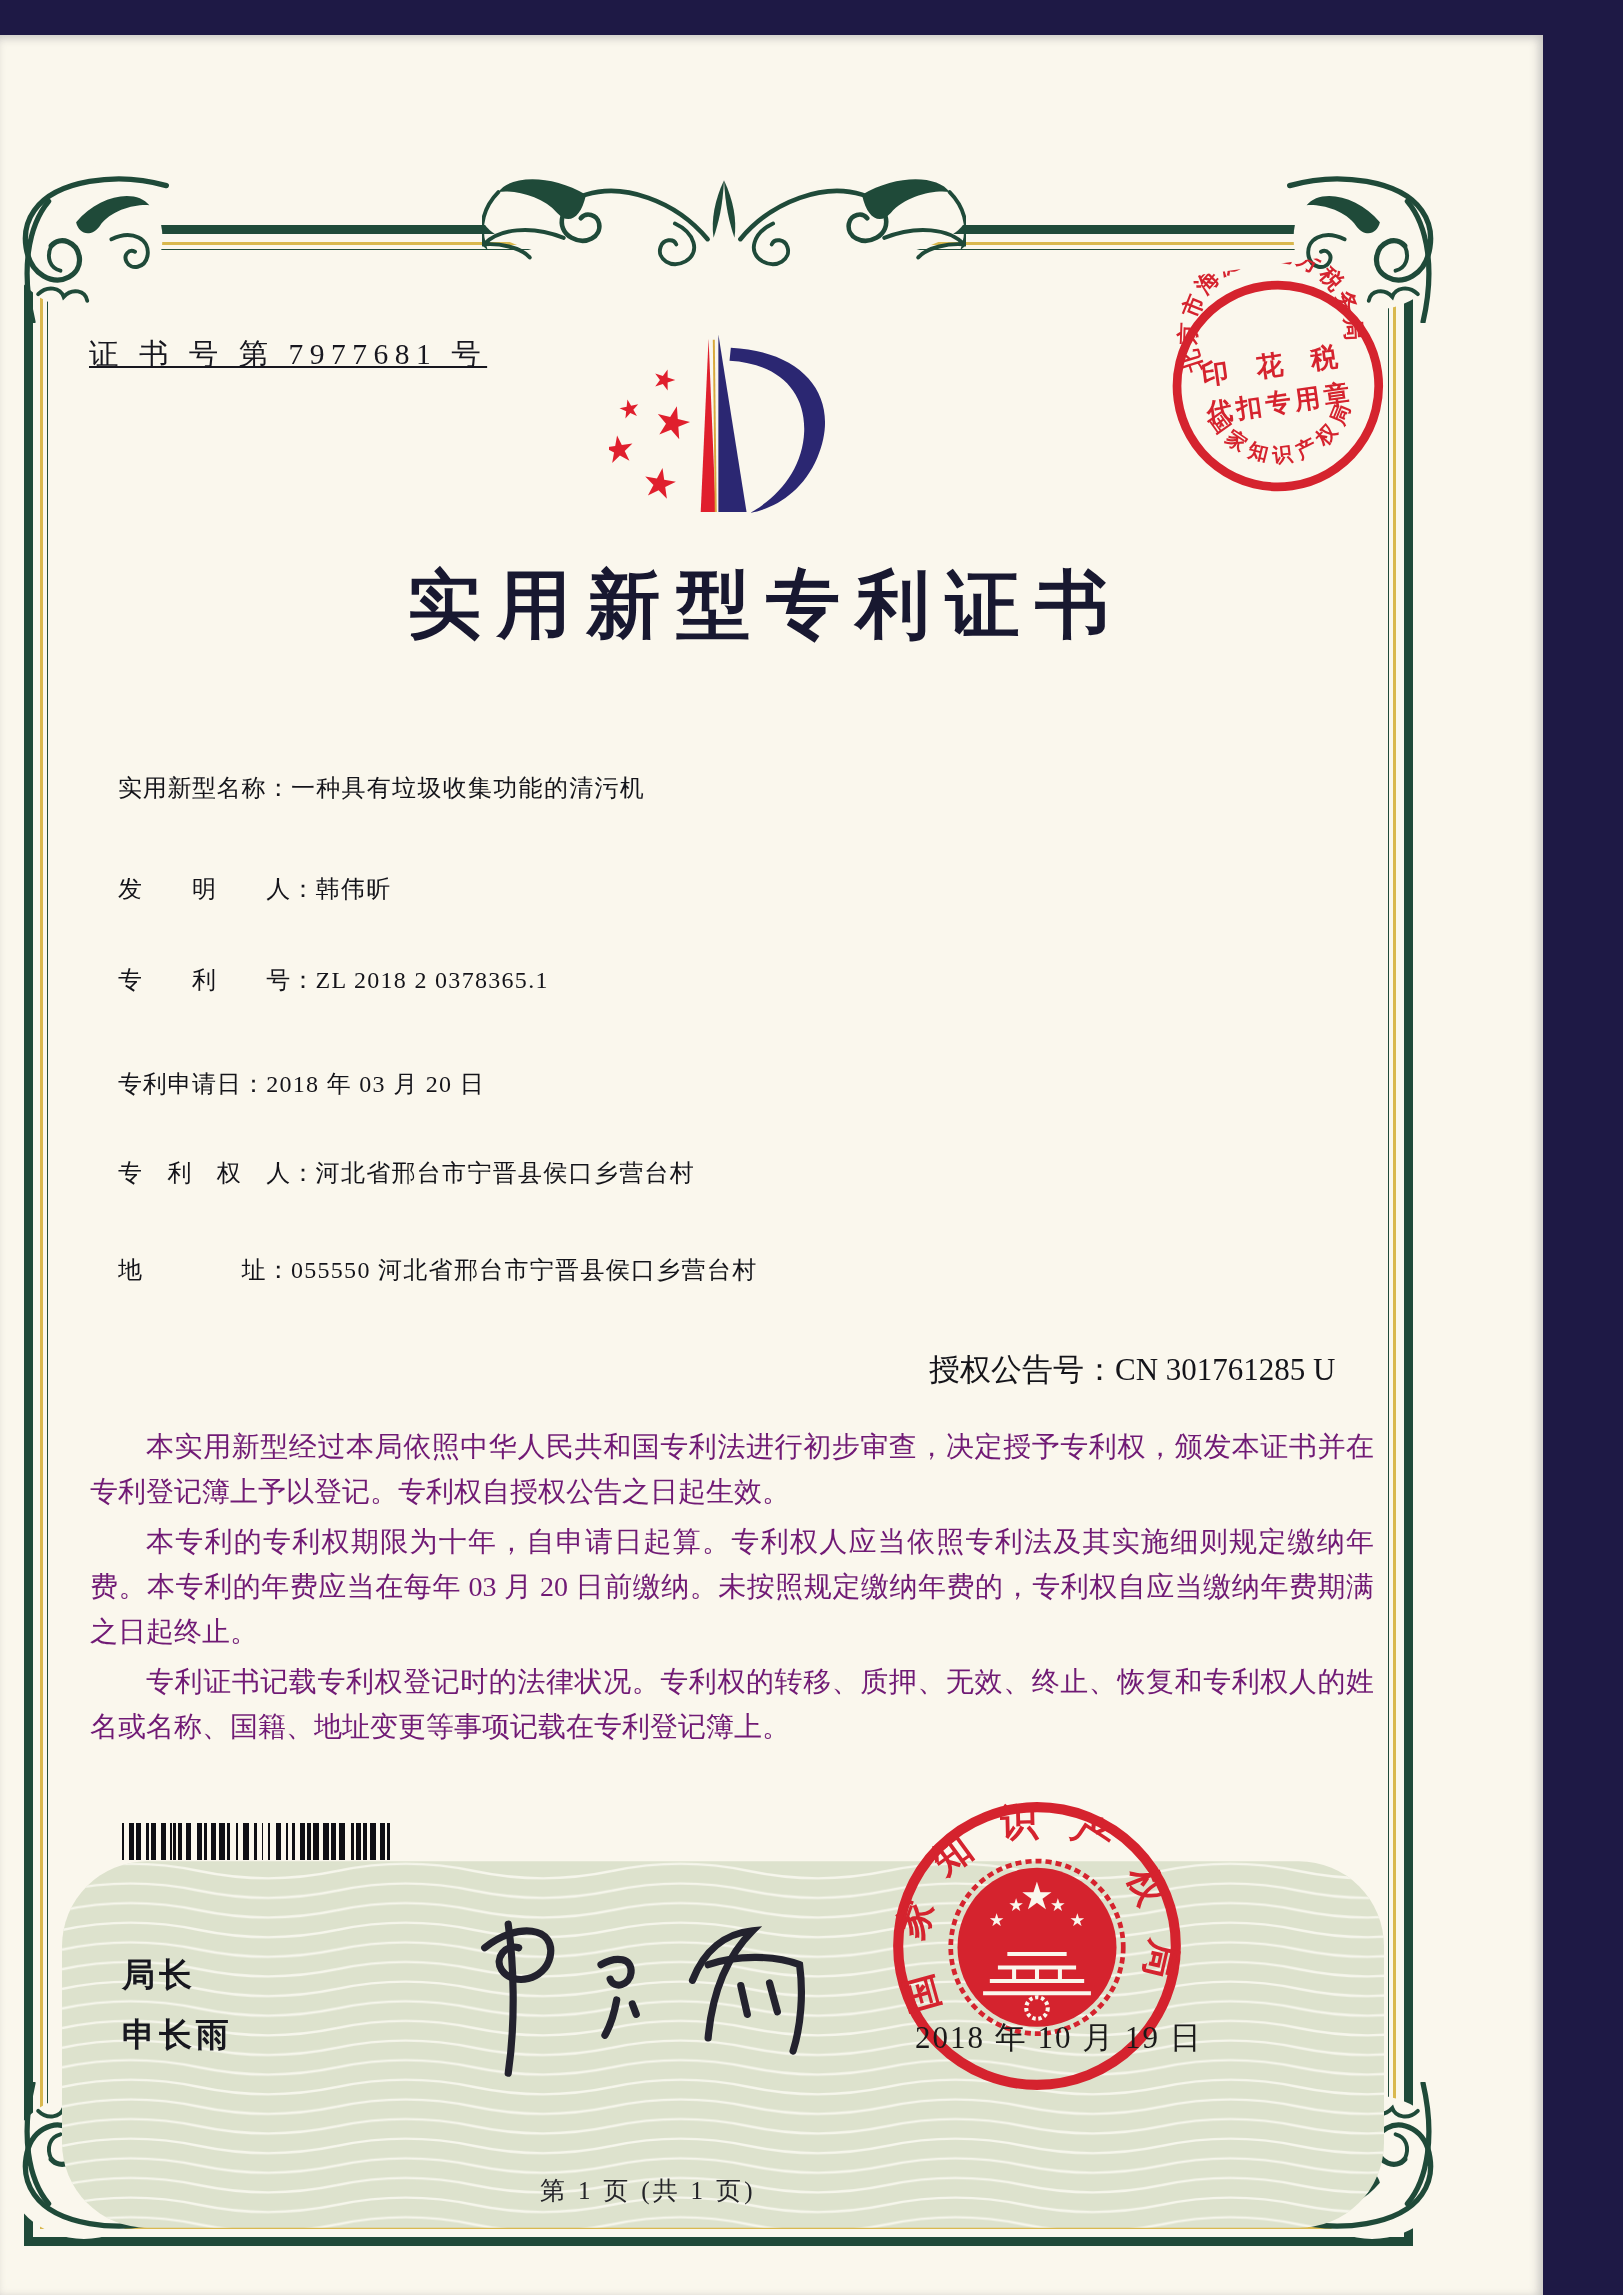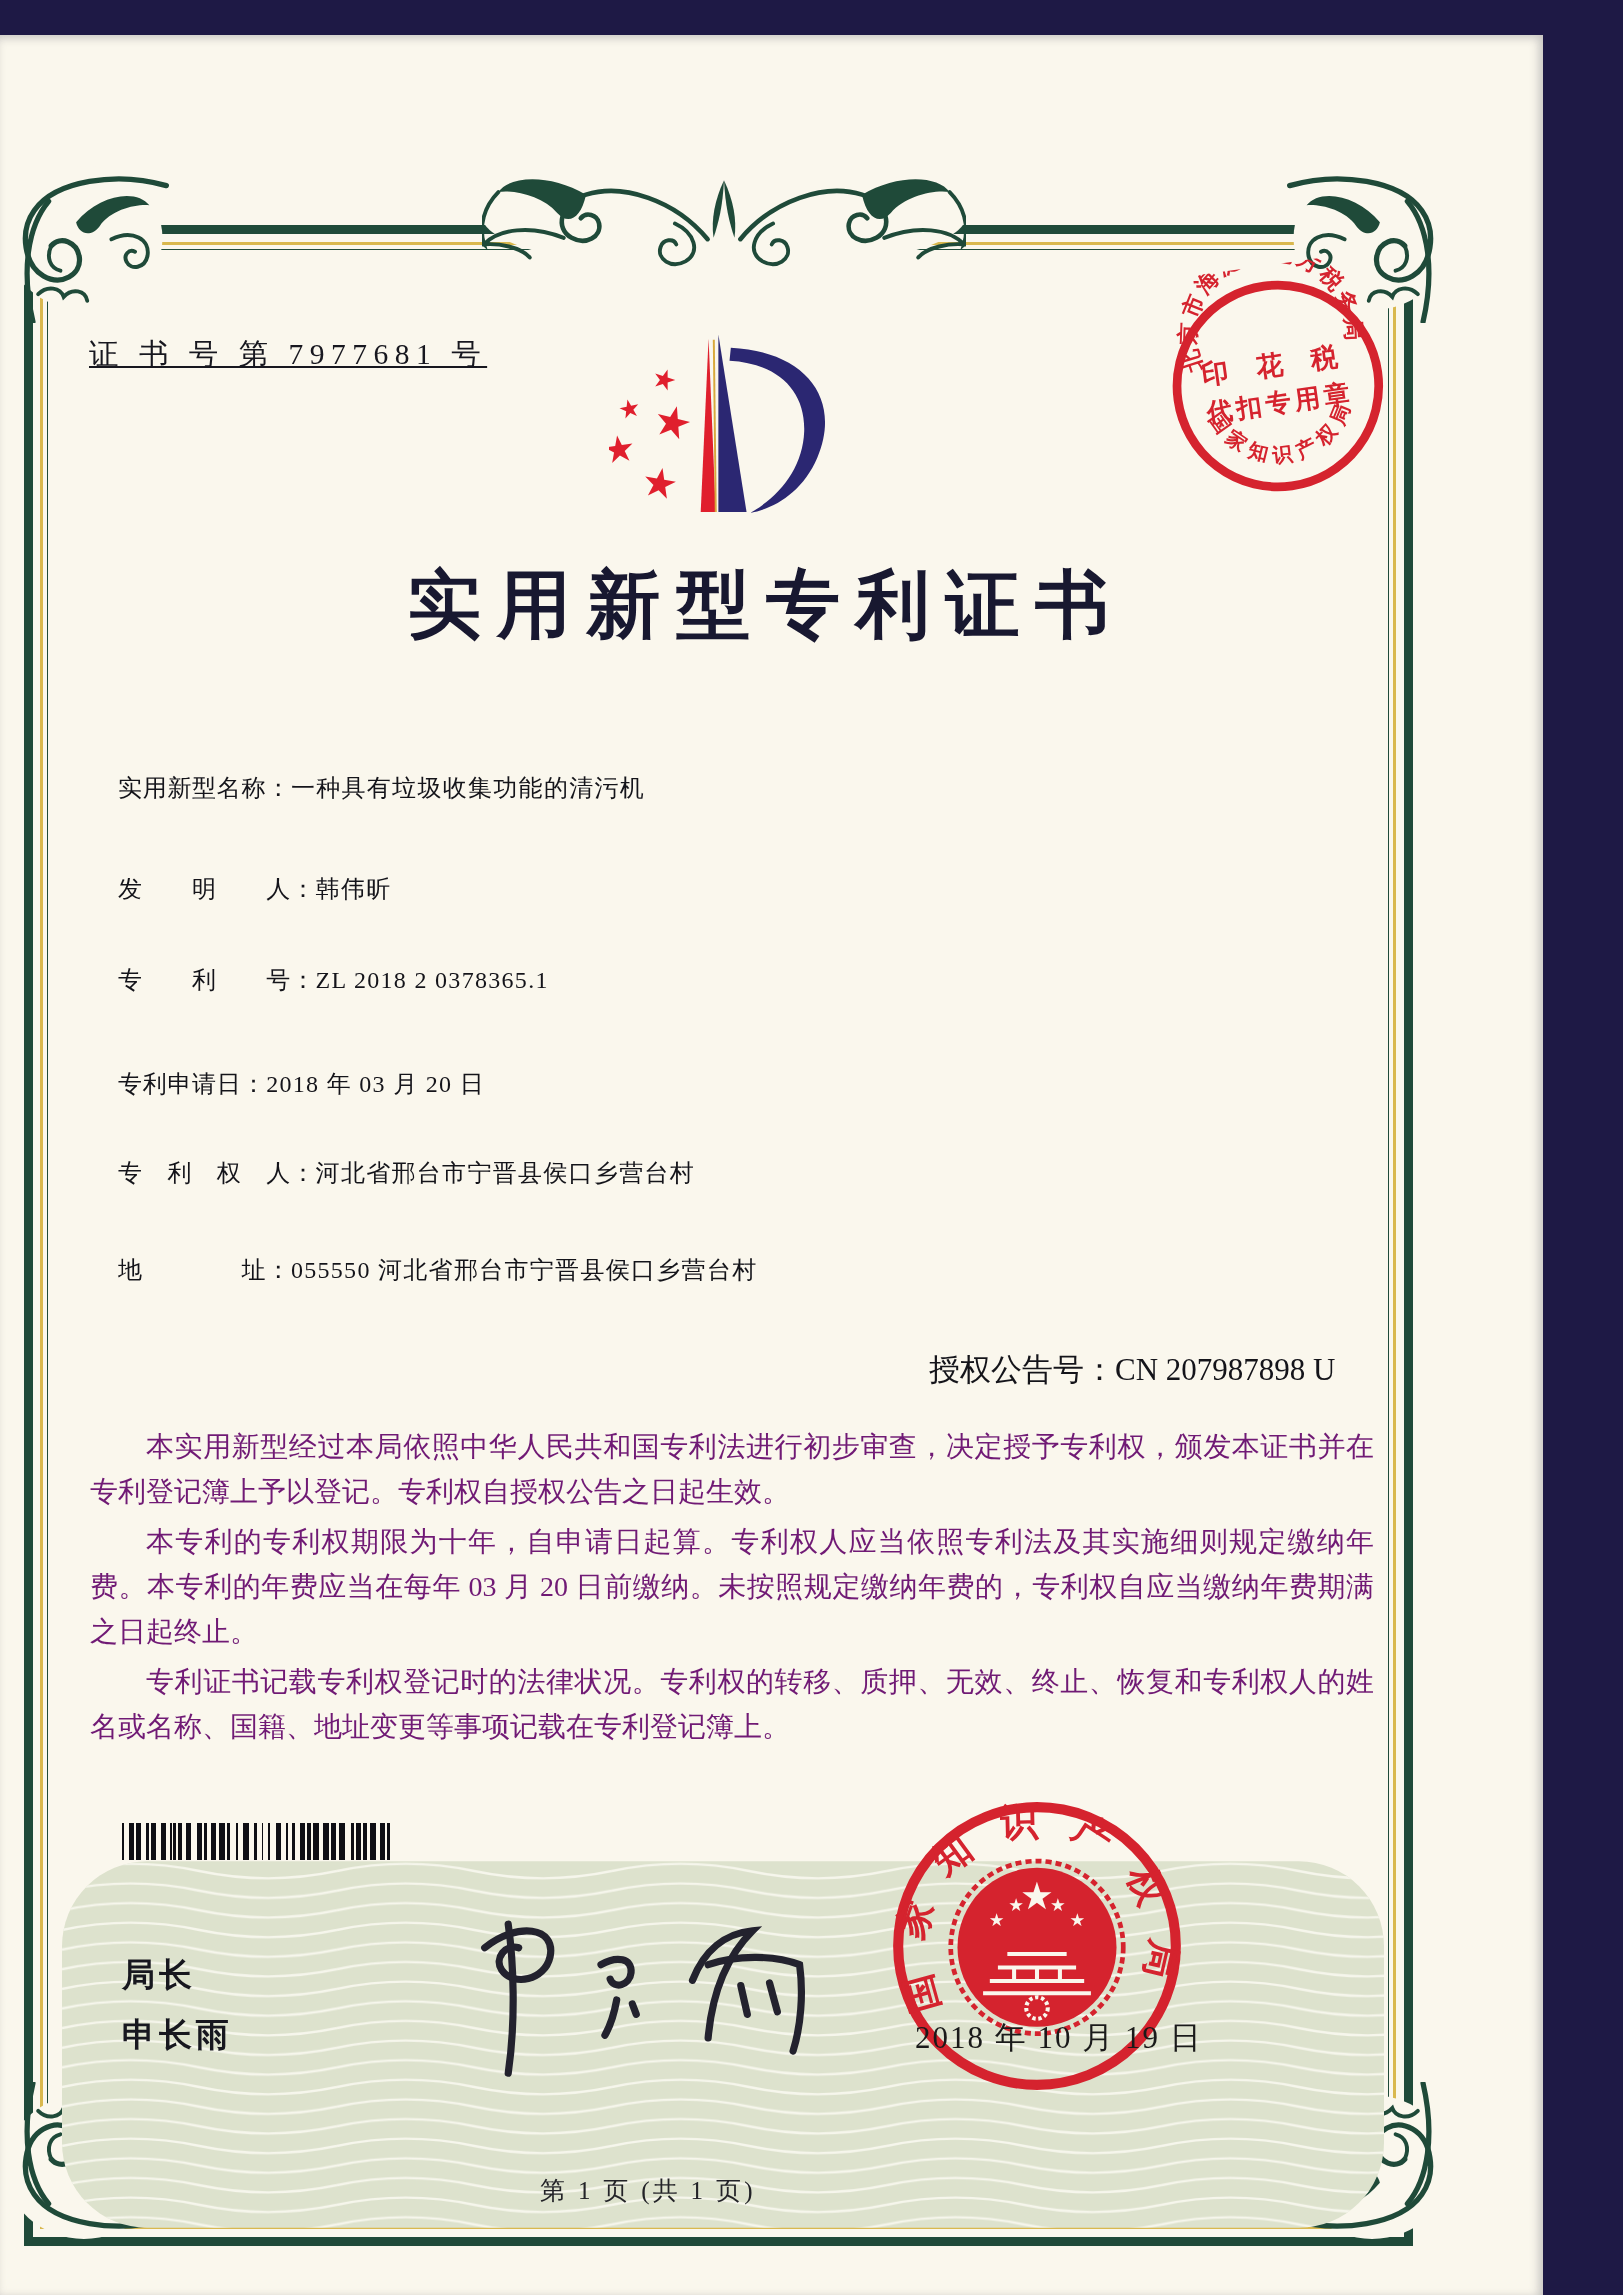--- a/index.html
+++ b/index.html
@@ -182,21 +182,21 @@
 
   <div class="doc-title">实用新型专利证书</div>
 
   <div class="field f0"><span class="lab">实用新型名称：</span><span class="val">一种具有垃圾收集功能的清污机</span></div>
   <div class="field f1"><span class="lab">发　　明　　人：</span><span class="val">韩伟昕</span></div>
   <div class="field f2"><span class="lab">专　　利　　号：</span><span class="val">ZL 2018 2 0378365.1</span></div>
   <div class="field f3"><span class="lab">专利申请日：</span><span class="val">2018 年 03 月 20 日</span></div>
   <div class="field f4"><span class="lab">专　利　权　人：</span><span class="val">河北省邢台市宁晋县侯口乡营台村</span></div>
   <div class="field f5"><span class="lab">地　　　　址：</span><span class="val">055550 河北省邢台市宁晋县侯口乡营台村</span></div>
 
-  <div class="grant-no"><span class="lab">授权公告号：</span><span class="val">CN 207987898 U</span></div>
+  <div class="grant-no"><span class="lab">授权公告号：</span><span class="val">CN 301761285 U</span></div>
 
   <div class="paras">
     <p>本实用新型经过本局依照中华人民共和国专利法进行初步审查，决定授予专利权，颁发本证书并在专利登记簿上予以登记。专利权自授权公告之日起生效。</p>
     <p>本专利的专利权期限为十年，自申请日起算。专利权人应当依照专利法及其实施细则规定缴纳年费。本专利的年费应当在每年 03 月 20 日前缴纳。未按照规定缴纳年费的，专利权自应当缴纳年费期满之日起终止。</p>
     <p>专利证书记载专利权登记时的法律状况。专利权的转移、质押、无效、终止、恢复和专利权人的姓名或名称、国籍、地址变更等事项记载在专利登记簿上。</p>
   </div>
 
   <div class="wm">
     <svg width="1322" height="367" viewBox="0 0 2020 560">
       <defs>

